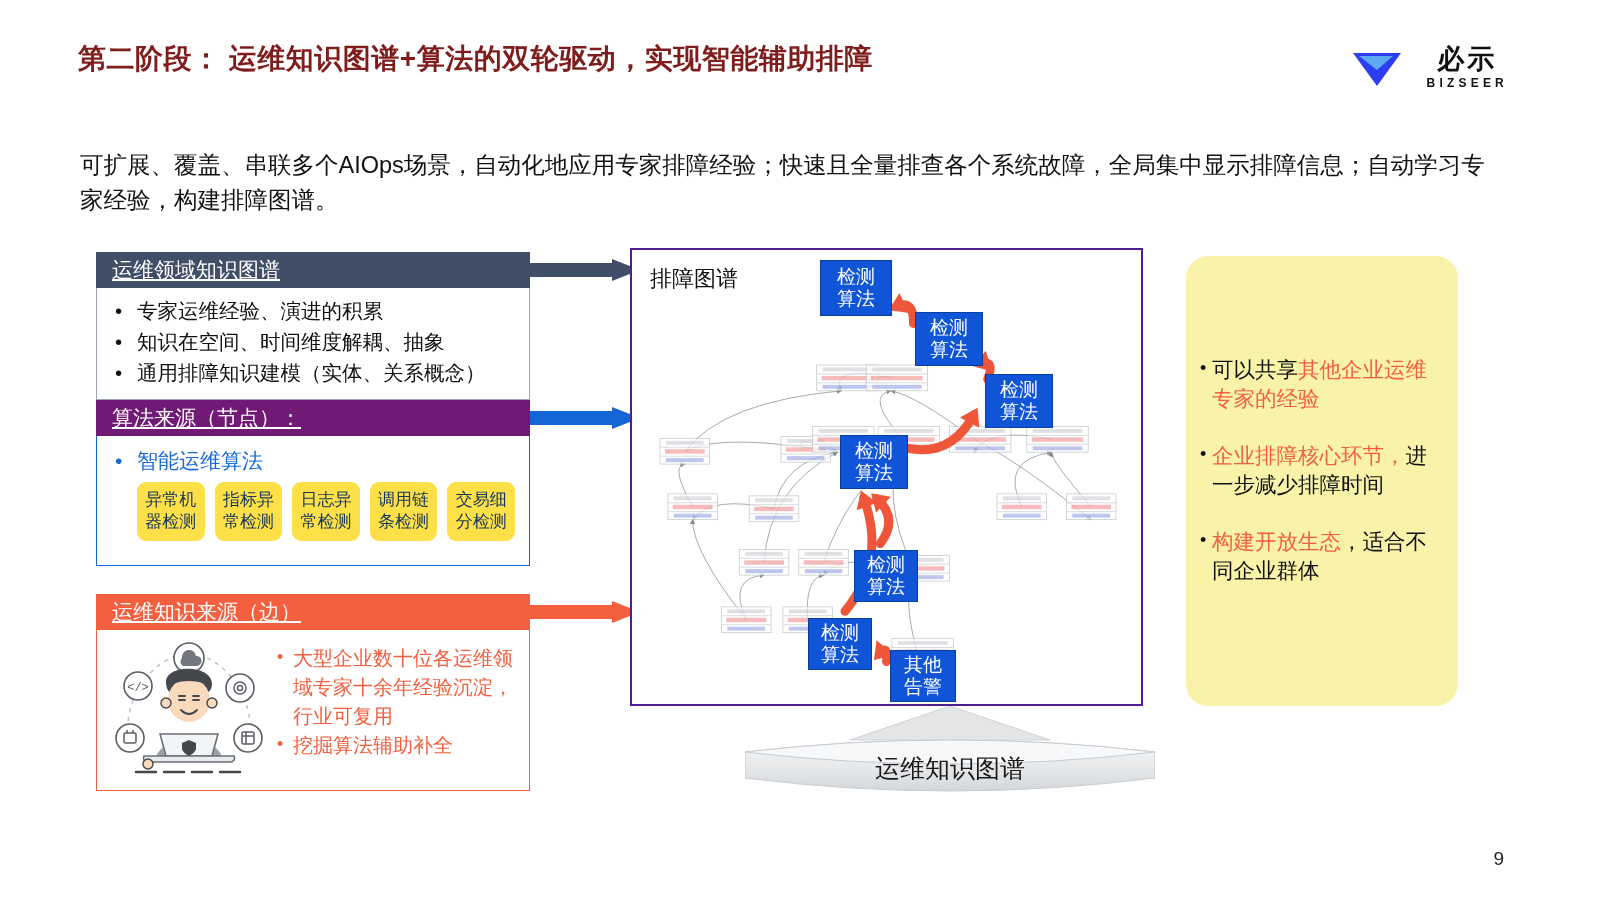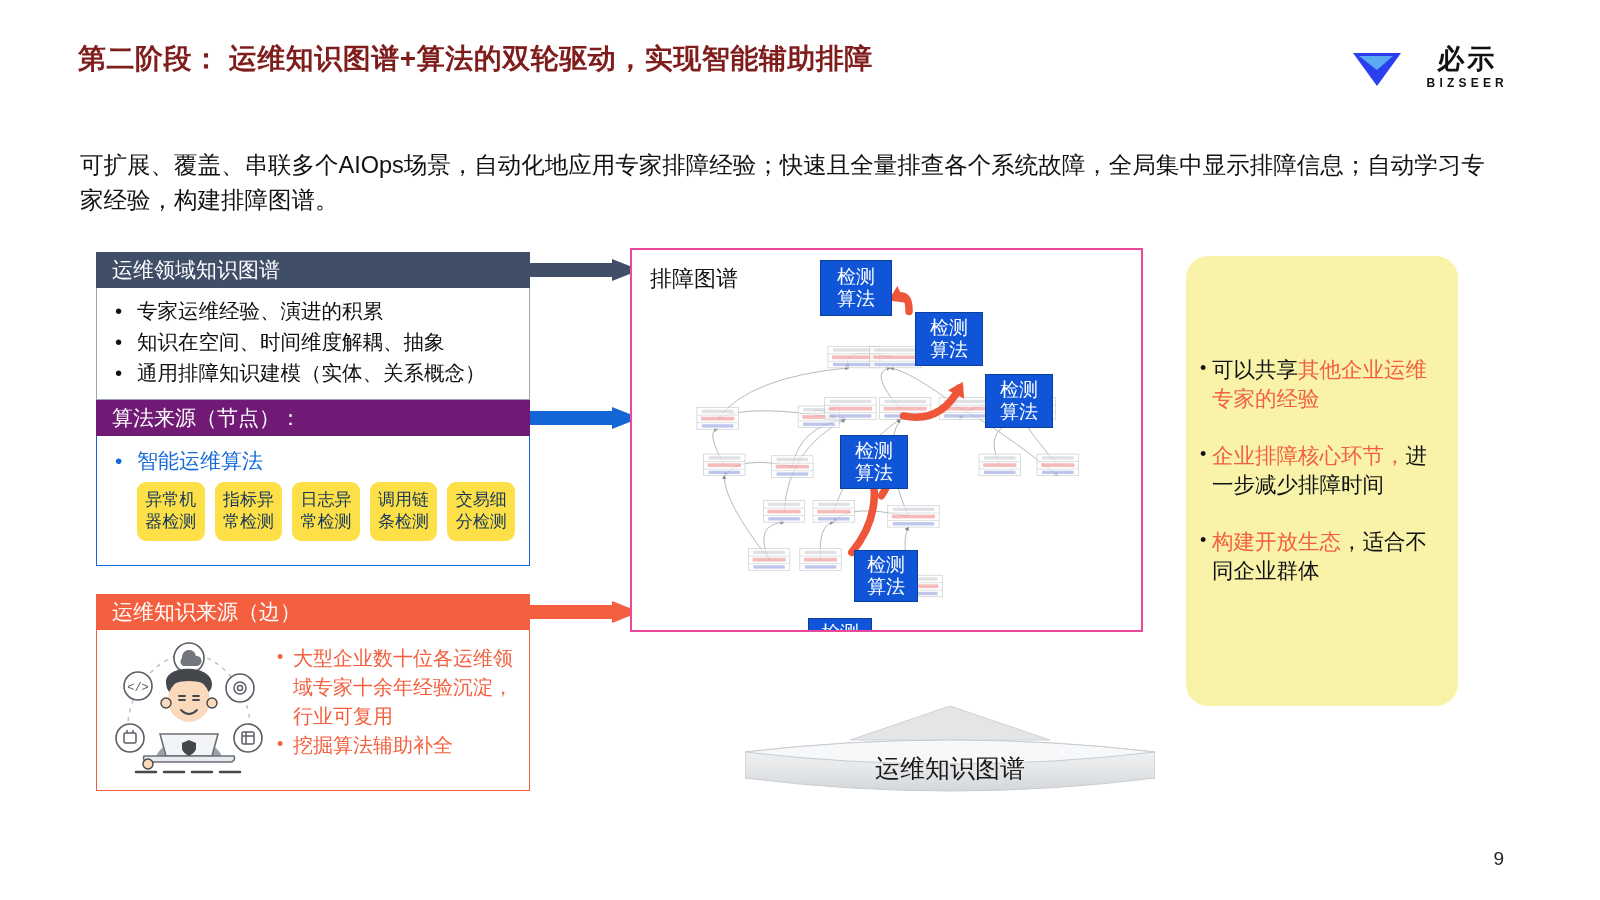--- a/index.html
+++ b/index.html
@@ -25,21 +25,21 @@
 
   .subtitle {
     position: absolute; left: 80px; top: 148px; width: 1420px;
     font-size: 23.5px; line-height: 1.5; color: #111;
   }
 
   
   .panel { position: absolute; }
   .panel-head {
     position: relative; height: 36px; display: flex; align-items: center;
-    padding-left: 16px; color: #fff; font-size: 21px; font-weight: 400;
+    padding-left: 16px; color: #fff; font-size: 21px; font-weight: 400; text-decoration: underline;
   }
   .panel-head .arrow-stem {
     position: absolute; left: 100%; top: 50%; transform: translateY(-50%);
     height: 22px; display: block;
   }
   .panel-body {
     border: 1px solid #9aa4b5; border-top: none; background: #fff;
     padding: 10px 14px 12px 14px;
   }
   .bullet-row { display: flex; align-items: flex-start; font-size: 20.5px; line-height: 1.42; color: #111; }
@@ -66,22 +66,22 @@
   #panel-edge { left: 96px; top: 594px; width: 434px; }
   #panel-edge .panel-head { background: #f4603f; }
   #panel-edge .panel-body { border-color: #f4603f; min-height: 150px; padding: 8px 10px 10px 8px; display: flex; }
   .illus { flex: 0 0 168px; display: flex; align-items: center; justify-content: center; }
   .edge-bullets { flex: 1; padding-top: 6px; }
   .edge-bullets .bullet-row { color: #f4603f; font-size: 20px; line-height: 1.45; }
   .edge-bullets .bullet-dot { width: 20px; flex: 0 0 20px; font-size: 18px; }
 
   
   #graph-panel {
-    position: absolute; left: 630px; top: 248px; width: 513px; height: 384px;
-    border: 2px solid #ec4899; background: #fff; overflow: hidden;
+    position: absolute; left: 630px; top: 248px; width: 513px; height: 458px;
+    border: 2px solid #4c1d95; background: #fff; overflow: hidden;
   }
   #graph-label {
     position: absolute; left: 18px; top: 14px; font-size: 22px; color: #111; z-index: 5;
   }
   #graph-svg { position: absolute; inset: 0; width: 100%; height: 100%; }
   .algo-box {
     position: absolute; background: #1055d8; border: 1px solid #0b3f9e; color: #fff;
     font-size: 19px; line-height: 1.15; text-align: center;
     display: flex; flex-direction: column; justify-content: center; align-items: center;
     z-index: 4; padding: 3px 0;

